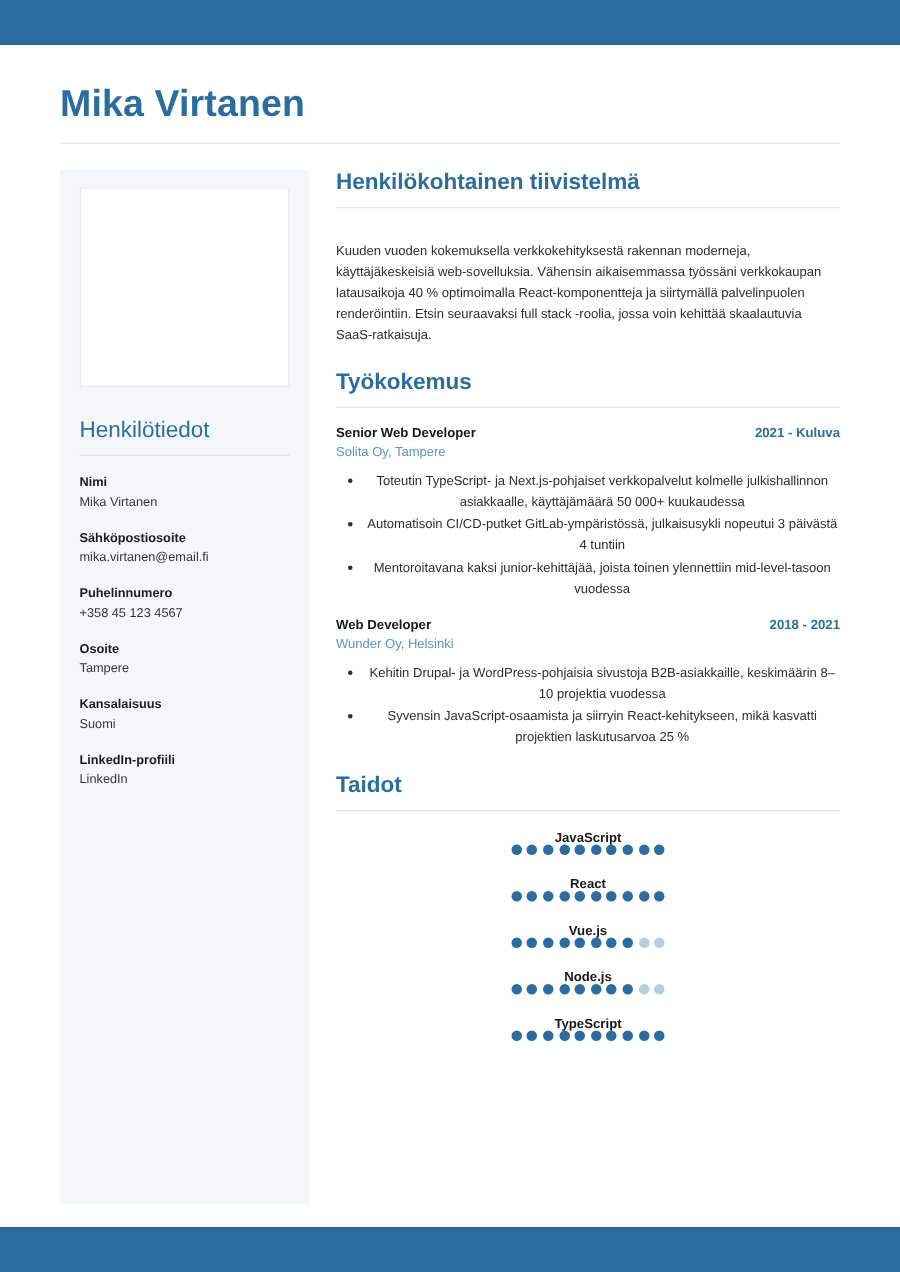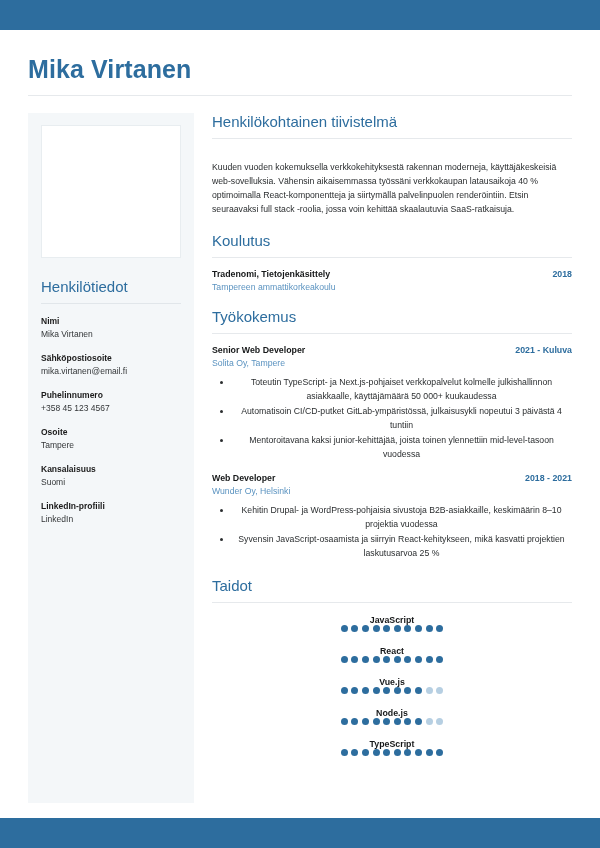--- a/index.html
+++ b/index.html
@@ -29,21 +29,21 @@
   .bar-top { top: 0; height: 30px; }
   .bar-bottom { bottom: 0; height: 30px; }
 
   .content {
     position: absolute;
     top: 30px;
     left: 0;
     width: 600px;
     height: 642px;
     box-sizing: border-box;
-    padding: 0 28px;
+    padding: 0 40px;
   }
 
   .name-title {
     margin: 0;
     padding-top: 25px;
     font-size: 25px;
     font-weight: bold;
     color: #2d6d9e;
     letter-spacing: 0.1px;
   }
@@ -108,21 +108,21 @@
   .main {
     flex: 1 1 auto;
     padding-left: 18px;
     box-sizing: border-box;
   }
   .section { margin-bottom: 2px; }
   .section + .section { margin-top: 16px; }
   .section-heading {
     margin: 0;
     font-size: 15px;
-    font-weight: normal;
+    font-weight: bold;
     color: #2d6d9e;
   }
   .section-rule {
     margin-top: 8px;
     height: 1px;
     background: #e6e9ec;
   }
   .summary-text {
     margin: 21px 0 0 0;
     font-size: 8.7px;
@@ -251,33 +251,20 @@
       </aside>
 
       <main class="main">
 
         <section class="section">
           <h2 class="section-heading">Henkilökohtainen tiivistelmä</h2>
           <div class="section-rule"></div>
           <p class="summary-text">Kuuden vuoden kokemuksella verkkokehityksestä rakennan moderneja, käyttäjäkeskeisiä web-sovelluksia. Vähensin aikaisemmassa työssäni verkkokaupan latausaikoja 40 % optimoimalla React-komponentteja ja siirtymällä palvelinpuolen renderöintiin. Etsin seuraavaksi full stack -roolia, jossa voin kehittää skaalautuvia SaaS-ratkaisuja.</p>
         </section>
 
-        <section class="section">
-          <h2 class="section-heading">Koulutus</h2>
-          <div class="section-rule"></div>
-          <div id="education-entries">
-              <div class="entry">
-                <div class="entry-head">
-                  <div class="entry-title">Tradenomi, Tietojenkäsittely</div>
-                  <div class="entry-date">2018</div>
-                </div>
-                <div class="entry-sub">Tampereen ammattikorkeakoulu</div>
-              </div>
-            </div>
-        </section>
 
         <section class="section">
           <h2 class="section-heading">Työkokemus</h2>
           <div class="section-rule"></div>
           <div id="experience-entries">
               <div class="entry">
                 <div class="entry-head">
                   <div class="entry-title">Senior Web Developer</div>
                   <div class="entry-date">2021 - Kuluva</div>
                 </div>

